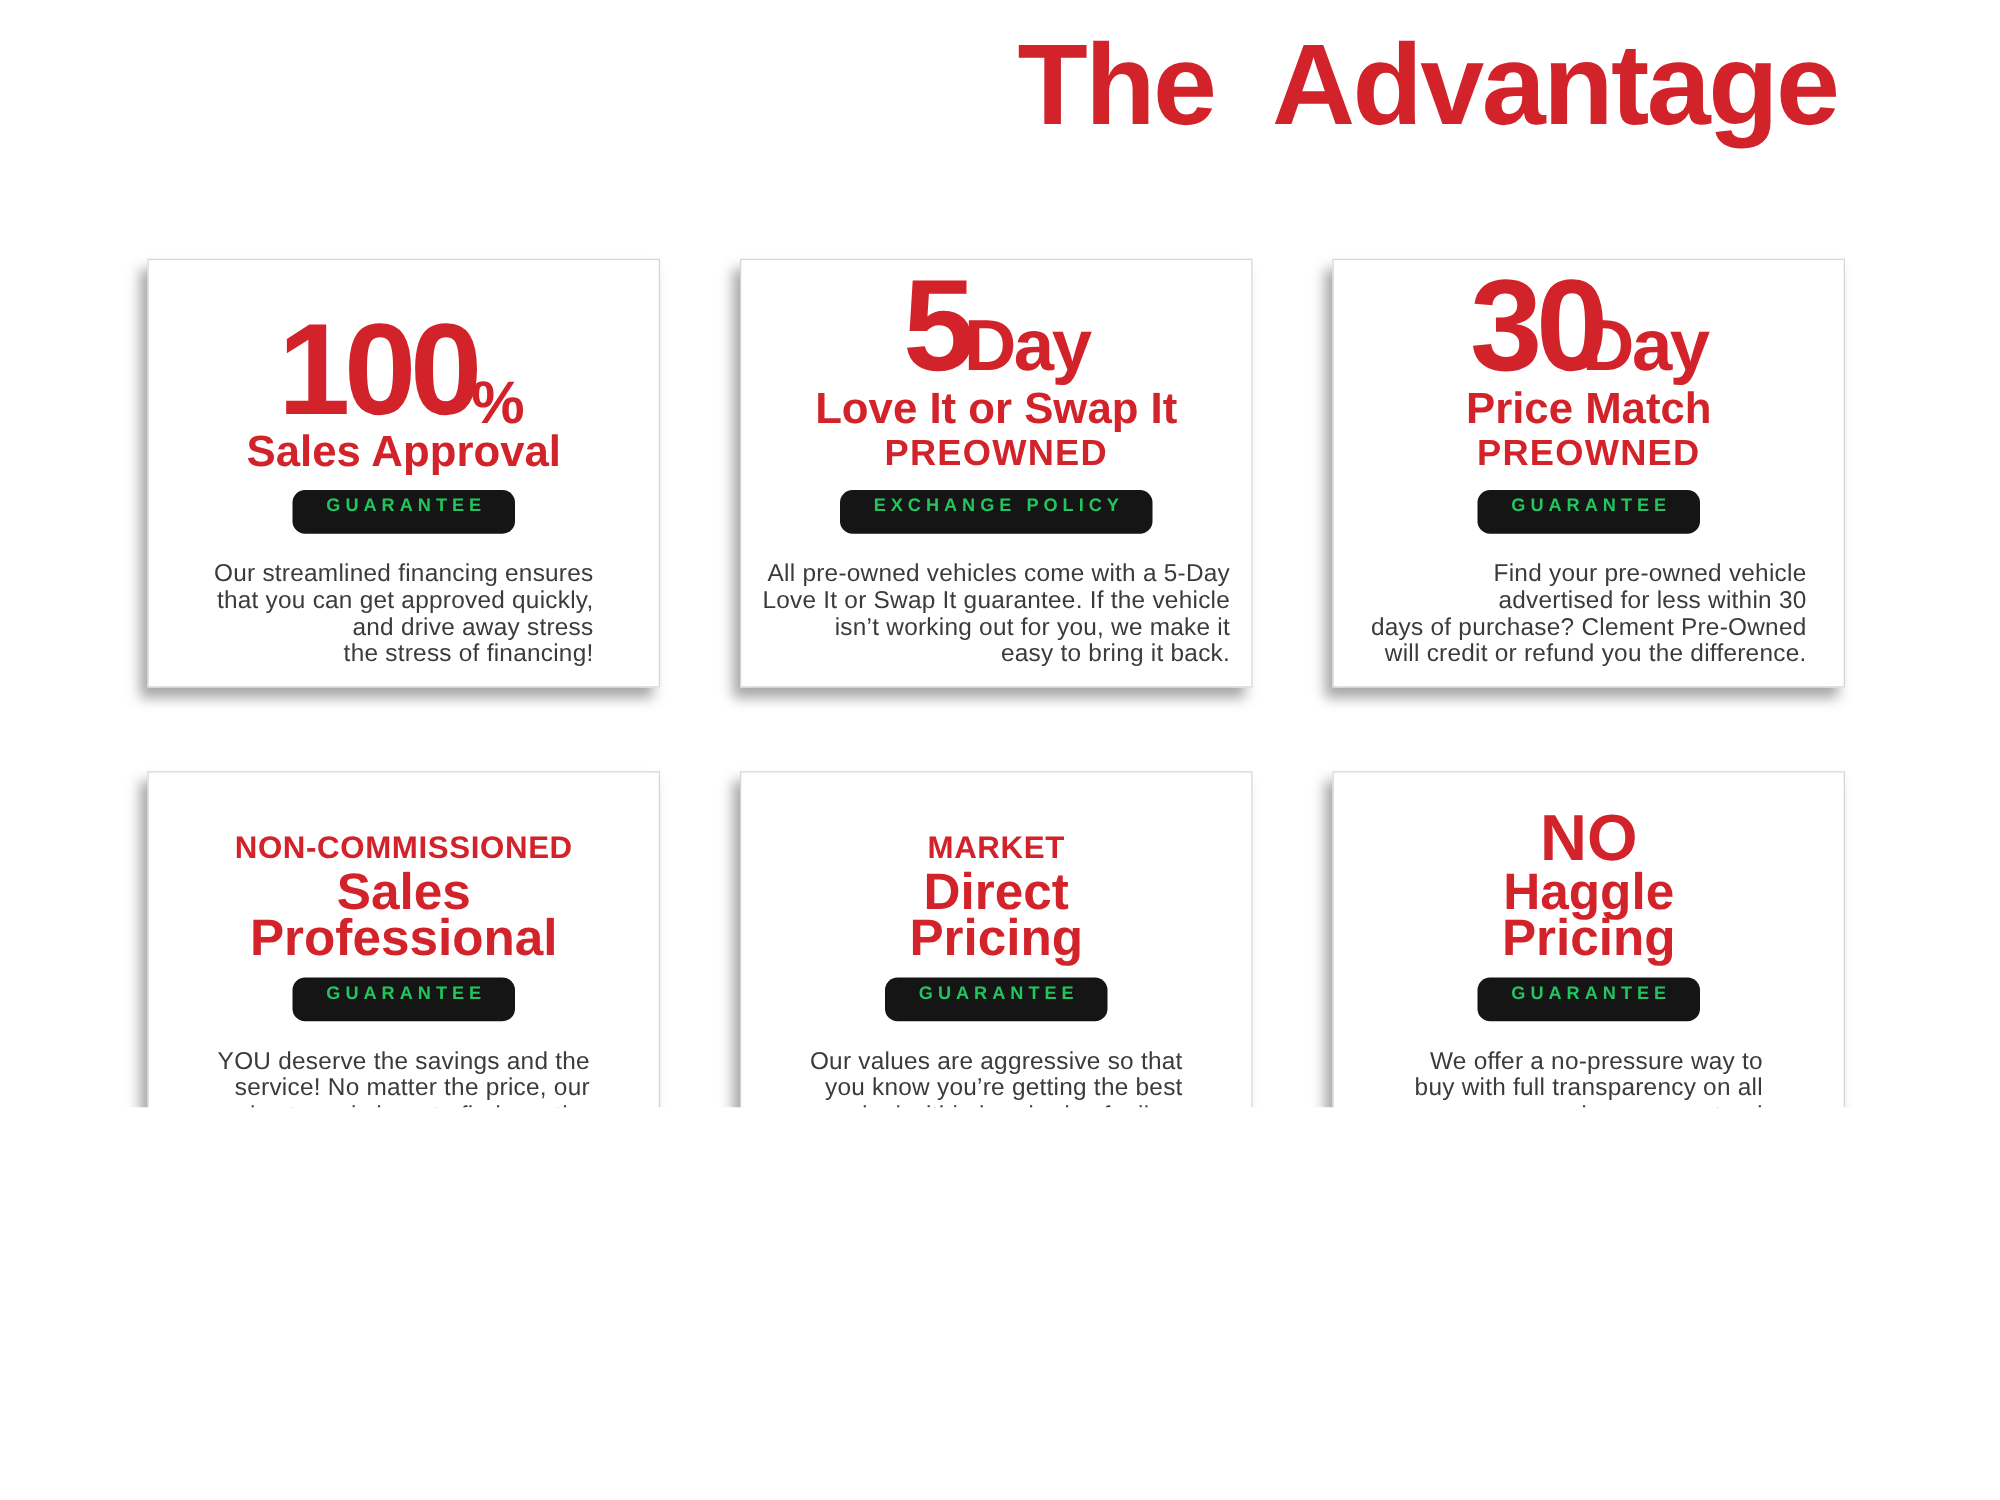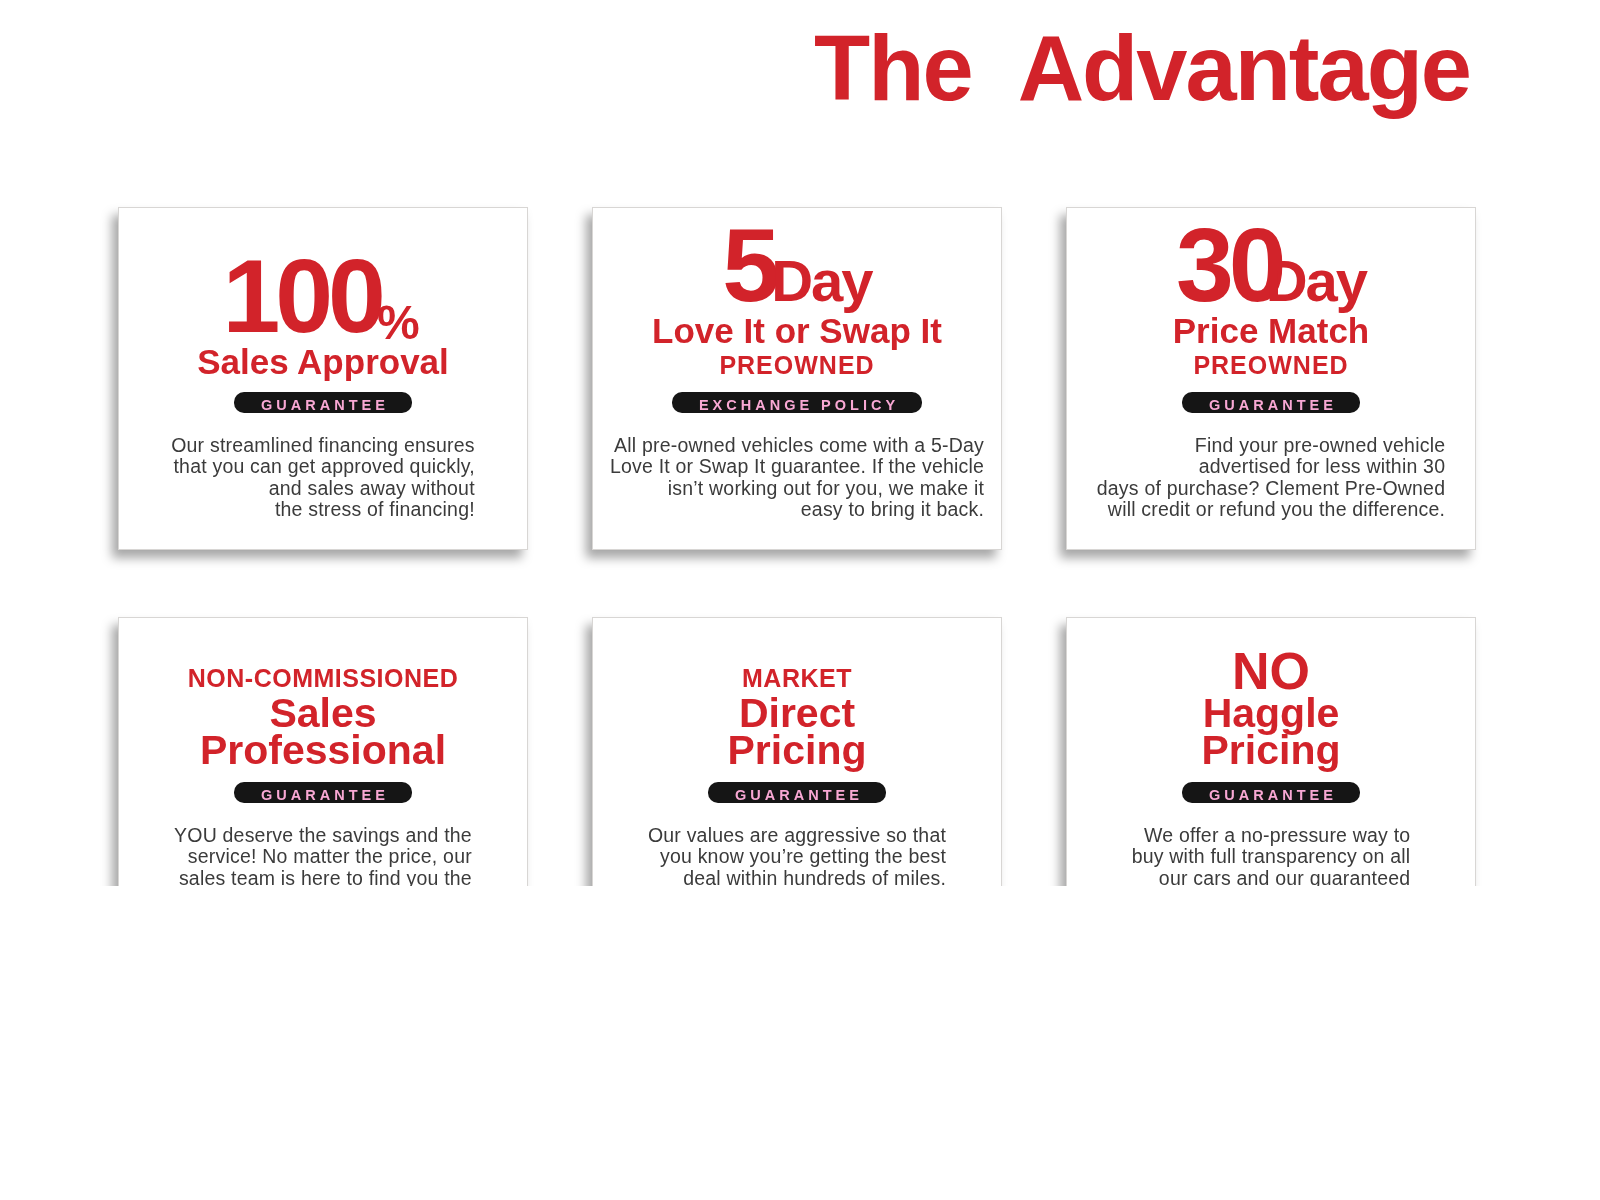--- a/index.html
+++ b/index.html
@@ -81,21 +81,21 @@
     margin-left: -4px;
   }
   .day.overlap { margin-left: -16px; }
   .sub {
     font-size: 35px;
     font-weight: 800;
     line-height: 1.04;
     margin-top: 7px;
   }
   .kicker2 {
-    font-size: 25px;
+    font-size: 29px;
     font-weight: 800;
     letter-spacing: 1px;
     margin-top: 2px;
   }
   .kicker {
     font-size: 25px;
     font-weight: 800;
     letter-spacing: 0.5px;
     margin-bottom: 2px;
   }
@@ -106,25 +106,25 @@
   }
   .no-line {
     font-size: 52px;
     font-weight: 800;
     line-height: 0.88;
   }
 
   .badge {
     margin-top: 12px;
     background: #151515;
-    color: #f9a8d4;
+    color: #22c55e;
     font-size: 14.5px;
     font-weight: 700;
     letter-spacing: 4px;
-    padding: 5px 23px 0 27px;
+    padding: 5px 23px 14px 27px;
     border-radius: 10px;
     white-space: nowrap;
   }
   .body-text {
     margin-top: 22px;
     font-size: 19.5px;
     line-height: 1.1;
     letter-spacing: 0.2px;
     color: #3b3b3b;
     white-space: pre-line;
@@ -170,21 +170,21 @@
       <div class="head">
         <div class="numrow">
           <span class="big-num">100</span>
           <span class="pct">%</span>
         </div>
         <div class="sub">Sales Approval</div>
       </div>
       <div class="badge">GUARANTEE</div>
       <div class="body-text">Our streamlined financing ensures
 that you can get approved quickly,
-and sales away without
+and drive away stress
 the stress of financing!</div>
     </div>
 
     <div class="card">
       <div class="head">
         <div class="numrow">
           <span class="big-num">5</span>
           <span class="day">Day</span>
         </div>
         <div class="sub">Love It or Swap It</div>

